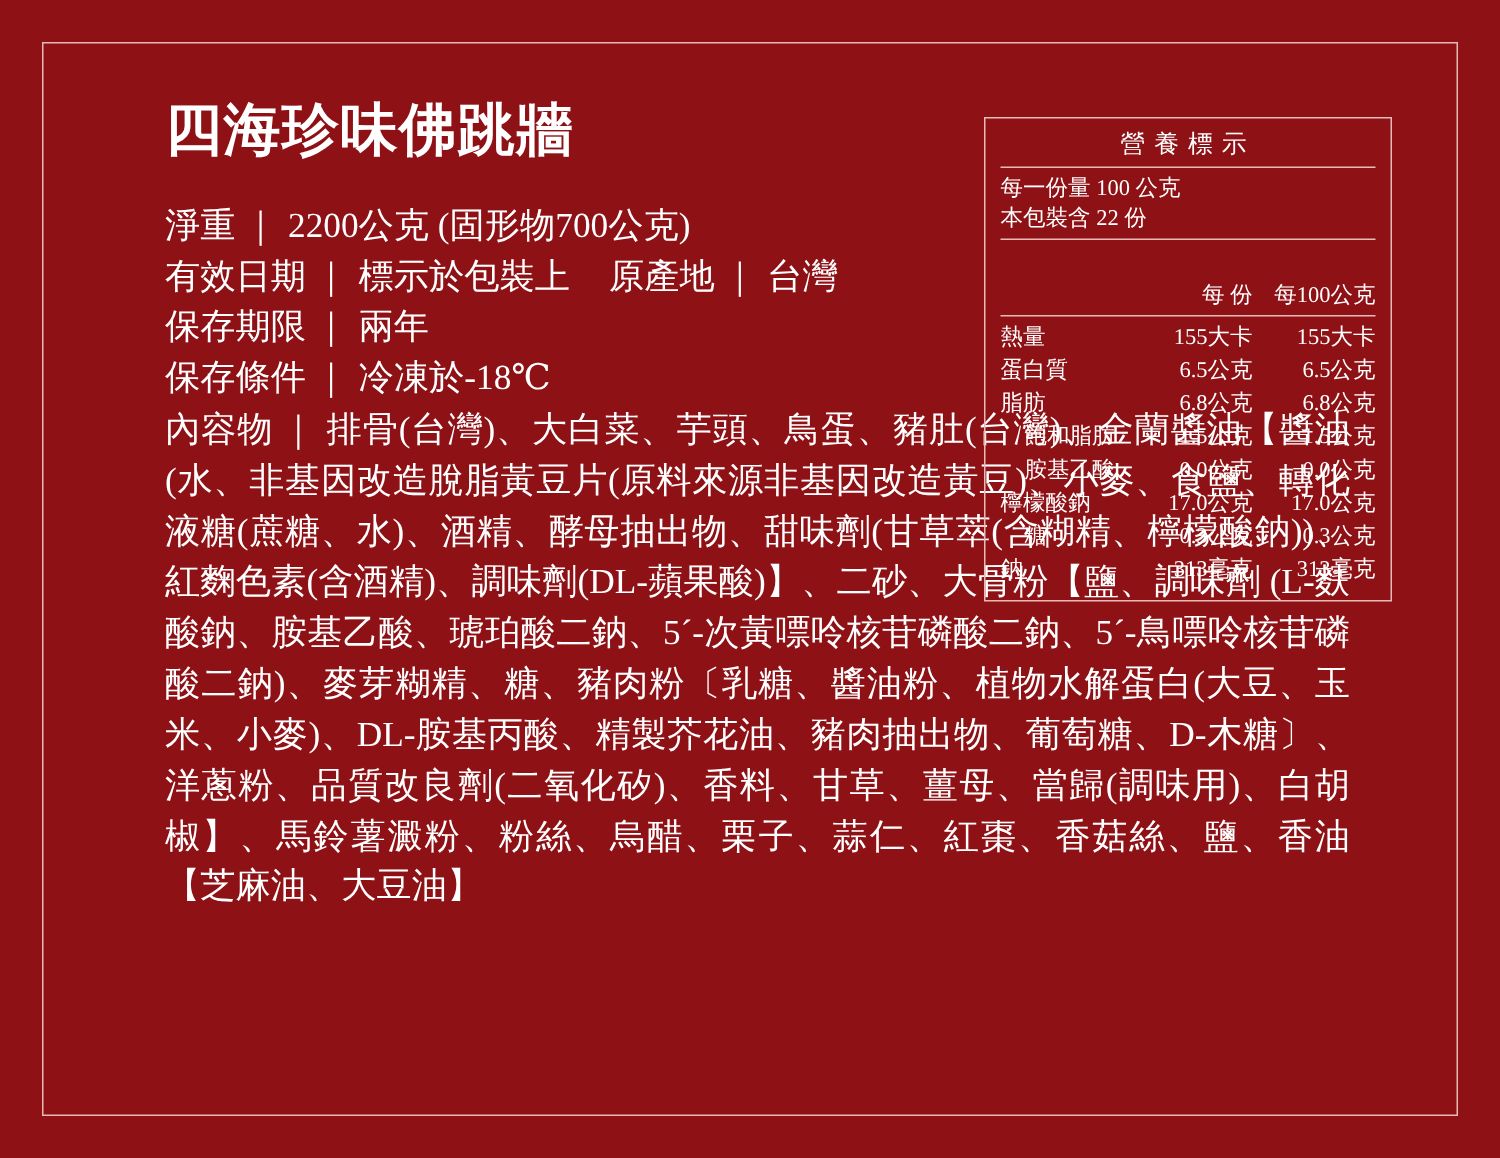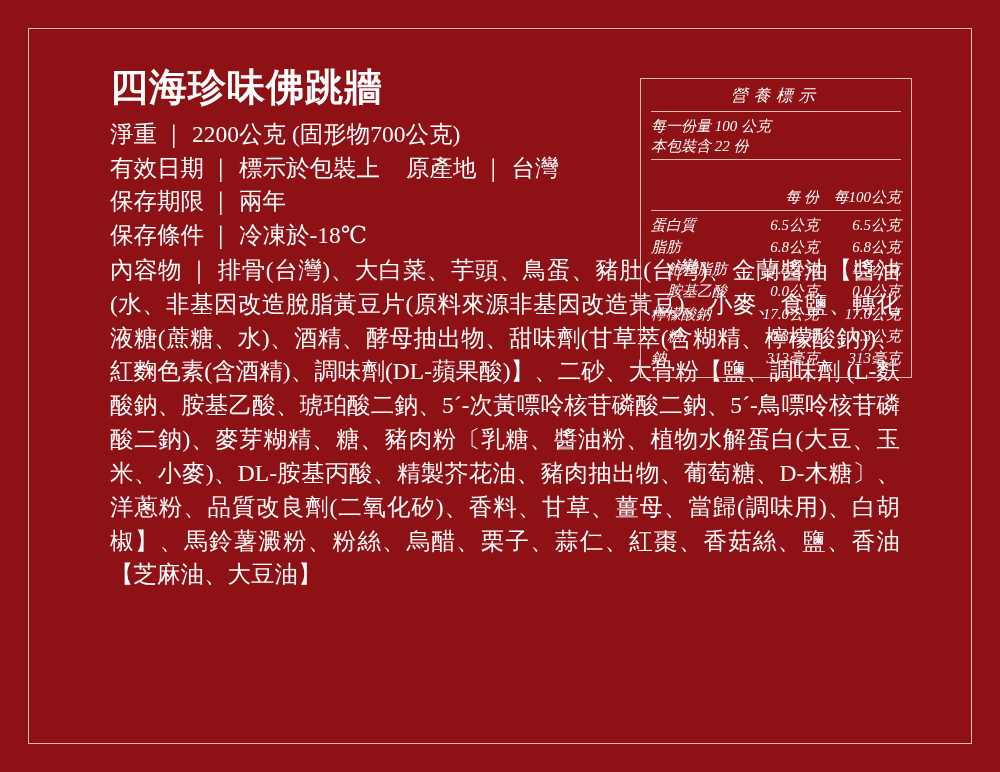--- a/index.html
+++ b/index.html
@@ -35,21 +35,21 @@
     position: absolute;
     left: 110px;
     top: 66px;
     width: 790px;
   }
   .title {
     font-size: 38px;
     font-weight: bold;
     letter-spacing: 1px;
     line-height: 1.15;
-    margin: 0 0 8px 0;
+    margin: 0 0 25px 0;
     width: 500px;
   }
   .spec-block {
     width: 500px;
     font-size: 23.5px;
     line-height: 1.44;
   }
   .spec-line {
     white-space: nowrap;
   }
@@ -65,29 +65,28 @@
     margin-top: 1px;
     font-size: 23.5px;
     line-height: 1.44;
     width: 790px;
     text-align: justify;
     text-justify: inter-character;
   }
   
   .nutrition {
     position: absolute;
-    left: 640px;
+    left: 656px;
     top: 78px;
     width: 272px;
     border: 1px solid #e9bbb8;
     box-sizing: border-box;
     padding: 6px 10px 8px 10px;
     font-size: 15px;
     line-height: 1.35;
-    font-style: italic;
   }
   .nutr-title {
     text-align: center;
     font-size: 16.5px;
     letter-spacing: 6px;
     padding-bottom: 4px;
     border-bottom: 1px solid #e9bbb8;
     margin-bottom: 3px;
     font-weight: normal;
   }
@@ -186,20 +185,25 @@
     </div>
 
     <div class="nutr-colhead">
       <span class="c1">每 份</span>
       <span class="c2">每100公克</span>
     </div>
 
     <table class="nutr-table">
       <tbody>
         <tr>
+          <td class="label">熱量</td>
+          <td class="val">155大卡</td>
+          <td class="val2">155大卡</td>
+        </tr>
+        <tr>
           <td class="label">蛋白質</td>
           <td class="val">6.5公克</td>
           <td class="val2">6.5公克</td>
         </tr>
         <tr>
           <td class="label">脂肪</td>
           <td class="val">6.8公克</td>
           <td class="val2">6.8公克</td>
         </tr>
         <tr>

